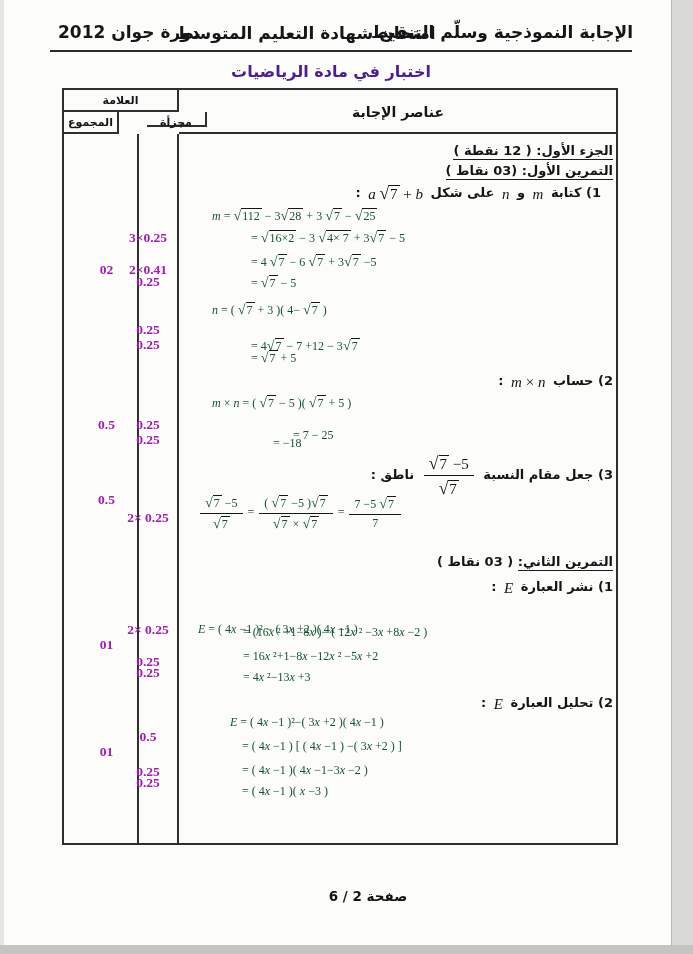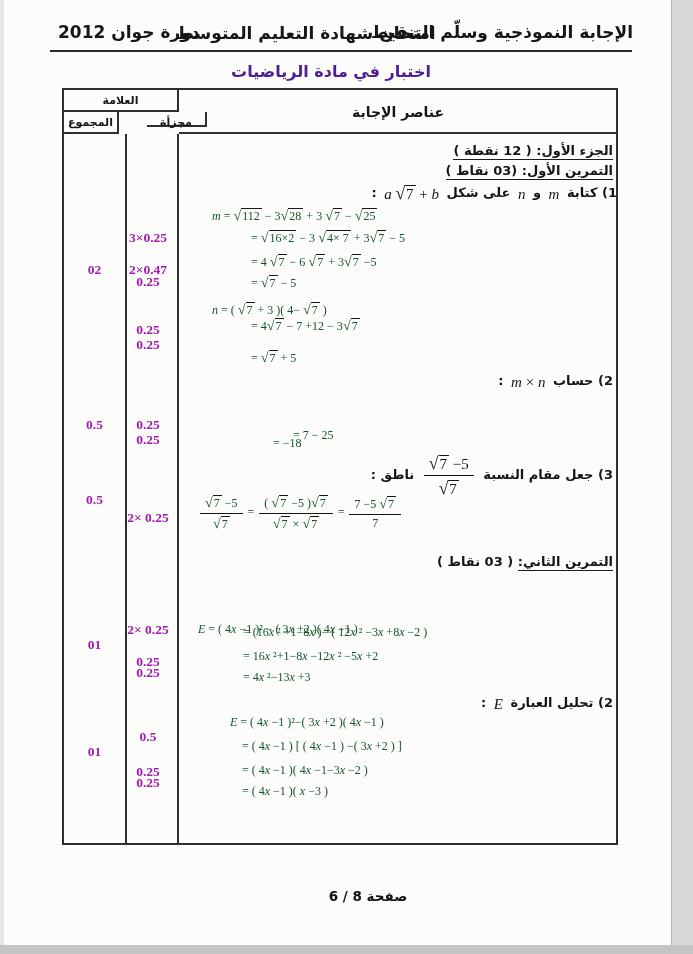--- a/index.html
+++ b/index.html
@@ -22,21 +22,21 @@
   
   .tbl{position:absolute;left:62px;top:88px;width:556px;height:757px;border:2px solid #2f2f2f;box-sizing:border-box;}
   .cell{position:absolute;box-sizing:border-box;direction:rtl;text-align:center;
         font-weight:700;font-size:11px;color:#161616;}
   .th-mark{left:0;top:0;width:115px;height:22px;line-height:22px;border-left:0;
            border-right:2px solid #2f2f2f;border-bottom:2px solid #2f2f2f;}
   .th-total{left:0;top:22px;width:55px;height:22px;line-height:22px;border-right:2px solid #2f2f2f;border-bottom:2px solid #2f2f2f;}
   .th-part{left:55px;top:22px;width:60px;height:15px;line-height:22px;border-right:2px solid #2f2f2f;border-bottom:2px solid #2f2f2f;margin-left:28px;}
   .th-elem{left:115px;top:0;width:438px;height:44px;line-height:44px;border-bottom:2px solid #2f2f2f;font-size:14px;}
   .col{position:absolute;top:44px;height:709px;box-sizing:border-box;}
-  .col-total{left:0;width:63px;border-right:2px solid #2f2f2f;}
+  .col-total{left:12px;width:63px;border-right:2px solid #2f2f2f;}
   .col-part{left:55px;width:60px;border-right:2px solid #2f2f2f;}
   .col-content{left:115px;width:438px;}
   
   .mk{position:absolute;width:100%;text-align:center;font-family:"Liberation Serif",serif;
       font-size:13.5px;font-weight:700;color:#a21caf;line-height:20px;}
   
   .ln{position:absolute;line-height:22px;white-space:nowrap;}
   .ln.arab{direction:rtl;text-align:right;font-size:13px;font-weight:700;color:#151515;}
   .ln.math{font-family:"Liberation Serif",serif;font-size:12px;color:#14532d;}
   .mth{direction:ltr;display:inline-block;font-family:"Liberation Serif",serif;
@@ -69,73 +69,75 @@
     <div class="cell th-elem">عناصر الإجابة</div>
     <div class="col col-total">
         <div class="mk" style="top: 126px;">02</div>
         <div class="mk" style="top: 281px;">0.5</div>
         <div class="mk" style="top: 356px;">0.5</div>
         <div class="mk" style="top: 501px;">01</div>
         <div class="mk" style="top: 608px;">01</div>
       </div>
     <div class="col col-part">
         <div class="mk" style="top: 94px;">3×0.25</div>
-        <div class="mk" style="top: 126px;">2×0.47</div>
+        <div class="mk" style="top: 126px;">2×0.41</div>
         <div class="mk" style="top: 138px;">0.25</div>
         <div class="mk" style="top: 186px;">0.25</div>
         <div class="mk" style="top: 201px;">0.25</div>
         <div class="mk" style="top: 281px;">0.25</div>
         <div class="mk" style="top: 296px;">0.25</div>
         <div class="mk" style="top: 374px;">2× 0.25</div>
         <div class="mk" style="top: 486px;">2× 0.25</div>
         <div class="mk" style="top: 518px;">0.25</div>
         <div class="mk" style="top: 529px;">0.25</div>
         <div class="mk" style="top: 593px;">0.5</div>
         <div class="mk" style="top: 628px;">0.25</div>
         <div class="mk" style="top: 639px;">0.25</div>
       </div>
     <div class="col col-content">
         <div class="ln arab" style="top: 6px; right: 4px;"><span class="undl">الجزء الأول:</span><span class="undl"> ( 12 نقطة )</span></div>
         <div class="ln arab" style="top: 26px; right: 4px;"><span class="undl">التمرين الأول:</span><span class="undl"> (03 نقاط )</span></div>
-        <div class="ln arab" style="top: 48px; right: 0;"><span>1) كتابة </span><span class="mth" dir="ltr"><i>m</i></span><span> و </span><span class="mth" dir="ltr"><i>n</i></span><span> على شكل </span><span class="mth" dir="ltr"><i>a</i> <span class="sq"><span class="rad">√</span><span class="bar">7</span></span> + <i>b</i></span><span> :</span></div>
+        <div class="ln arab" style="top: 48px; right: 16px;"><span>1) كتابة </span><span class="mth" dir="ltr"><i>m</i></span><span> و </span><span class="mth" dir="ltr"><i>n</i></span><span> على شكل </span><span class="mth" dir="ltr"><i>a</i> <span class="sq"><span class="rad">√</span><span class="bar">7</span></span> + <i>b</i></span><span> :</span></div>
         <div class="ln math" style="top: 70px; left: 33px;"><i>m</i> = <span class="sq"><span class="rad">√</span><span class="bar">112</span></span> − 3<span class="sq"><span class="rad">√</span><span class="bar">28</span></span> + 3 <span class="sq"><span class="rad">√</span><span class="bar">7</span></span> − <span class="sq"><span class="rad">√</span><span class="bar">25</span></span></div>
         <div class="ln math" style="top: 92px; left: 72px;">= <span class="sq"><span class="rad">√</span><span class="bar">16×2</span></span> − 3 <span class="sq"><span class="rad">√</span><span class="bar">4× 7</span></span> + 3<span class="sq"><span class="rad">√</span><span class="bar">7</span></span> − 5</div>
         <div class="ln math" style="top: 116px; left: 72px;">= 4 <span class="sq"><span class="rad">√</span><span class="bar">7</span></span> − 6 <span class="sq"><span class="rad">√</span><span class="bar">7</span></span> + 3<span class="sq"><span class="rad">√</span><span class="bar">7</span></span> −5</div>
         <div class="ln math" style="top: 137px; left: 72px;">= <span class="sq"><span class="rad">√</span><span class="bar">7</span></span> − 5</div>
         <div class="ln math" style="top: 164px; left: 33px;"><i>n</i> = ( <span class="sq"><span class="rad">√</span><span class="bar">7</span></span> + 3 )( 4− <span class="sq"><span class="rad">√</span><span class="bar">7</span></span> )</div>
-        <div class="ln math" style="top: 180px; left: 72px; text-align: center;">= 4<span class="sq"><span class="rad">√</span><span class="bar">7</span></span> − 7 +12 − 3<span class="sq"><span class="rad">√</span><span class="bar">7</span></span></div>
+        <div class="ln math" style="top: 200px; left: 72px; text-align: center;">= 4<span class="sq"><span class="rad">√</span><span class="bar">7</span></span> − 7 +12 − 3<span class="sq"><span class="rad">√</span><span class="bar">7</span></span></div>
         <div class="ln math" style="top: 212px; left: 72px;">= <span class="sq"><span class="rad">√</span><span class="bar">7</span></span> + 5</div>
         <div class="ln arab" style="top: 236px; right: 4px;"><span>2) حساب </span><span class="mth" dir="ltr"><i>m</i> × <i>n</i></span><span> :</span></div>
+        <div class="ln math" style="top: 257px; left: 33px;"><i>m</i> × <i>n</i> = ( <span class="sq"><span class="rad">√</span><span class="bar">7</span></span> − 5 )( <span class="sq"><span class="rad">√</span><span class="bar">7</span></span> + 5 )</div>
         <div class="ln math" style="top: 290px; left: 94px; margin-left: 20px;">= 7 − 25</div>
         <div class="ln math" style="top: 298px; left: 94px;">= −18</div>
         <div class="ln arab" style="top: 318px; right: 4px;"><span>3) جعل مقام النسبة </span><span class="mth" dir="ltr"><span class="fr">
               <span class="fn"><span class="sq"><span class="rad">√</span><span class="bar">7</span></span> −5</span>
               <span class="fd"><span class="sq"><span class="rad">√</span><span class="bar">7</span></span></span>
             </span></span><span> ناطق :</span></div>
         <div class="ln math" style="top: 360px; left: 19px;"><span class="fr">
             <span class="fn"><span class="sq"><span class="rad">√</span><span class="bar">7</span></span> −5</span>
             <span class="fd"><span class="sq"><span class="rad">√</span><span class="bar">7</span></span></span>
           </span> = <span class="fr">
             <span class="fn">( <span class="sq"><span class="rad">√</span><span class="bar">7</span></span> −5 )<span class="sq"><span class="rad">√</span><span class="bar">7</span></span></span>
             <span class="fd"><span class="sq"><span class="rad">√</span><span class="bar">7</span></span> × <span class="sq"><span class="rad">√</span><span class="bar">7</span></span></span>
           </span>   = <span class="fr">
             <span class="fn">7 −5 <span class="sq"><span class="rad">√</span><span class="bar">7</span></span></span>
             <span class="fd">7</span>
           </span></div>
         <div class="ln arab" style="top: 417px; right: 4px;"><span class="undl">التمرين الثاني:</span><span> ( 03 نقاط )</span></div>
+        <div class="ln arab" style="top: 442px; right: 4px;"><span>1) نشر العبارة </span><span class="mth" dir="ltr"><i>E</i></span><span> :</span></div>
         <div class="ln math" style="top: 484px; left: 19px;"><i>E</i> = ( 4<i>x</i> −1 )² − ( 3<i>x</i> +2 )( 4<i>x</i> −1 )</div>
         <div class="ln math" style="top: 487px; left: 64px;">= (16<i>x</i> ² +1−8<i>x</i> )− ( 12<i>x</i> ² −3<i>x</i> +8<i>x</i> −2 )</div>
         <div class="ln math" style="top: 511px; left: 64px;">= 16<i>x</i> ²+1−8<i>x</i>  −12<i>x</i> ² −5<i>x</i> +2</div>
         <div class="ln math" style="top: 532px; left: 64px;">= 4<i>x</i> ²−13<i>x</i> +3</div>
         <div class="ln arab" style="top: 558px; right: 4px;"><span>2) تحليل العبارة </span><span class="mth" dir="ltr"><i>E</i></span><span> :</span></div>
         <div class="ln math" style="top: 577px; left: 51px;"><i>E</i> = ( 4<i>x</i>  −1 )²−( 3<i>x</i> +2 )( 4<i>x</i> −1 )</div>
         <div class="ln math" style="top: 601px; left: 63px;">= ( 4<i>x</i> −1 ) [ ( 4<i>x</i> −1 ) −( 3<i>x</i> +2 ) ]</div>
         <div class="ln math" style="top: 625px; left: 63px;">= ( 4<i>x</i> −1 )( 4<i>x</i> −1−3<i>x</i> −2 )</div>
         <div class="ln math" style="top: 646px; left: 63px;">= ( 4<i>x</i> −1 )( <i>x</i> −3 )</div>
       </div>
   </div>
 
-  <div class="footer">صفحة 8 / 6</div>
+  <div class="footer">صفحة 2 / 6</div>
 
   <div class="edge-l"></div>
   <div class="edge-r"></div>
   <div class="edge-b"></div>
 </div>
 
 </body></html>

